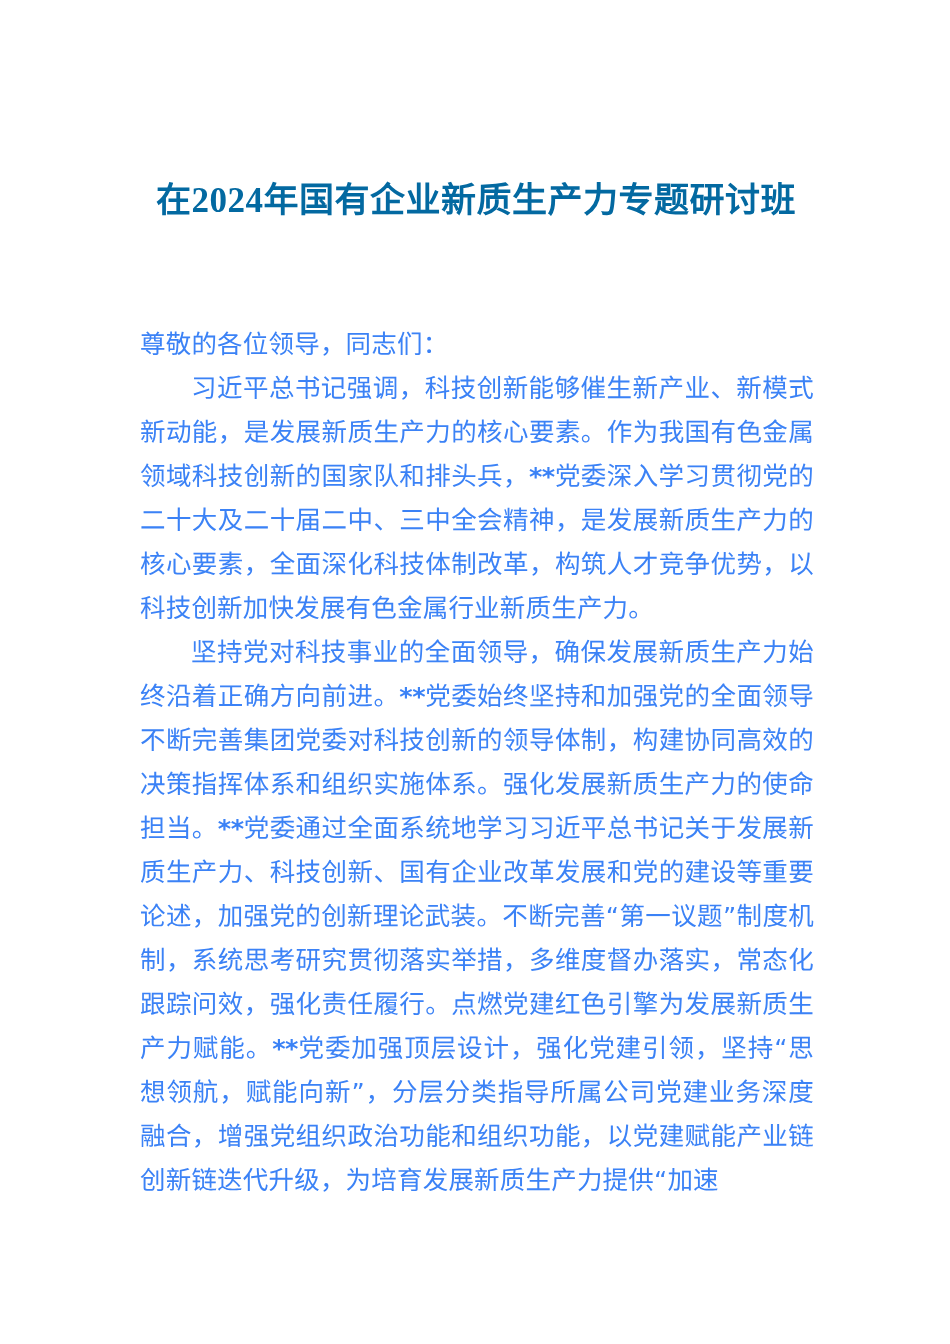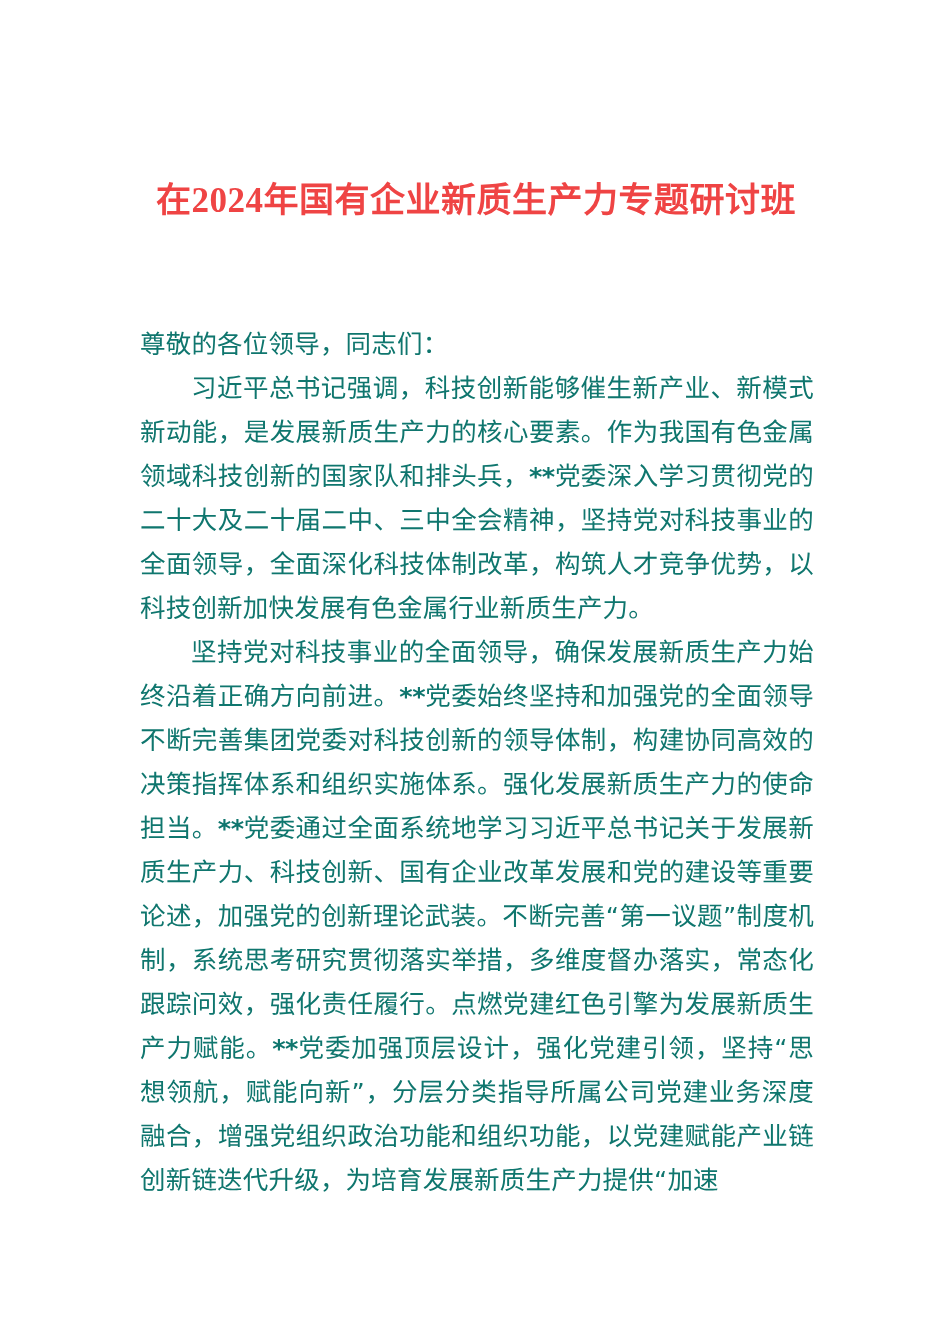--- a/index.html
+++ b/index.html
@@ -31,38 +31,38 @@
     position: absolute;
     left: 140px;
     top: 152px;
     width: 672px;
     text-align: center;
     font-family: "Liberation Serif", "DejaVu Serif", serif;
     font-weight: 700;
     font-size: 35px;
     line-height: 52px;
     letter-spacing: 0.5px;
-    color: #ef4444;
+    color: #0369a1;
   }
 
   .doc-title .title-line {
     display: block;
     white-space: nowrap;
   }
 
   
   .doc-body {
     position: absolute;
     left: 140px;
     top: 322px;
     width: 674px;
     font-family: "DejaVu Sans", "Liberation Sans", sans-serif;
     font-size: 25.5px;
     line-height: 44px;
-    color: #0f766e;
+    color: #3b82f6;
   }
 
   .para {
     margin: 0;
     padding: 0;
     text-align: justify;
     text-justify: inter-ideograph;
     text-align-last: left;
     letter-spacing: 0.2px;
     word-break: break-all;
@@ -89,19 +89,19 @@
 <div class="page">
 
   <h1 class="doc-title">
     <span class="title-line">在2024年国有企业新质生产力专题研讨班</span>
   </h1>
 
   <div class="doc-body">
 
     <p class="para salutation"><span>尊敬的各位领导，同志们：</span></p>
 
-    <p class="para indent"><span>习近平总书记强调，科技创新能够催生新产业、新模式新动能，是发展新质生产力的核心要素。作为我国有色金属领域科技创新的国家队和排头兵，</span><span class="redact">**</span><span>党委深入学习贯彻党的二十大及二十届二中、三中全会精神，坚持党对科技事业的全面领导，全面深化科技体制改革，构筑人才竞争优势，以科技创新加快发展有色金属行业新质生产力。</span></p>
+    <p class="para indent"><span>习近平总书记强调，科技创新能够催生新产业、新模式新动能，是发展新质生产力的核心要素。作为我国有色金属领域科技创新的国家队和排头兵，</span><span class="redact">**</span><span>党委深入学习贯彻党的二十大及二十届二中、三中全会精神，是发展新质生产力的核心要素，全面深化科技体制改革，构筑人才竞争优势，以科技创新加快发展有色金属行业新质生产力。</span></p>
 
     <p class="para indent"><span>坚持党对科技事业的全面领导，确保发展新质生产力始终沿着正确方向前进。</span><span class="redact">**</span><span>党委始终坚持和加强党的全面领导不断完善集团党委对科技创新的领导体制，构建协同高效的决策指挥体系和组织实施体系。强化发展新质生产力的使命担当。</span><span class="redact">**</span><span>党委通过全面系统地学习习近平总书记关于发展新质生产力、科技创新、国有企业改革发展和党的建设等重要论述，加强党的创新理论武装。不断完善“第一议题”制度机制，系统思考研究贯彻落实举措，多维度督办落实，常态化跟踪问效，强化责任履行。点燃党建红色引擎为发展新质生产力赋能。</span><span class="redact">**</span><span>党委加强顶层设计，强化党建引领，坚持“思想领航，赋能向新”，分层分类指导所属公司党建业务深度融合，增强党组织政治功能和组织功能，以党建赋能产业链创新链迭代升级，为培育发展新质生产力提供“加速</span></p>
 
   </div>
 
 </div>
 
 </body></html>

